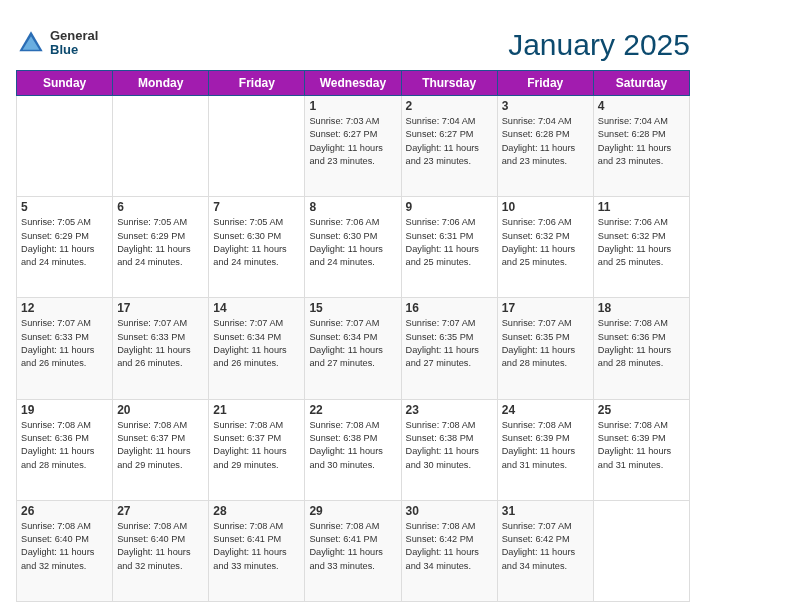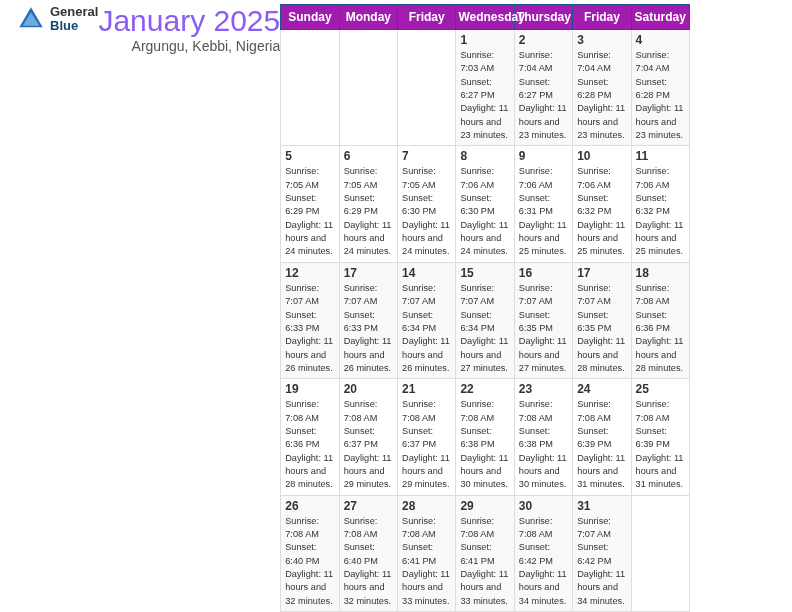--- a/index.html
+++ b/index.html
@@ -6,23 +6,23 @@
     body {
       font-family: Arial, sans-serif;
       background: #fff;
       width: 792px;
       height: 612px;
       overflow: hidden;
     }
     .page {
       width: 706px;
       height: 612px;
-      padding: 4px 16px 10px 16px;
+      padding: 28px 16px 10px 16px;
       display: flex;
-      flex-direction: row;
+      flex-direction: column;
     }
     .header {
       display: flex;
       justify-content: space-between;
       align-items: flex-start;
       margin-bottom: 8px;
     }
     .logo {
       display: flex;
       align-items: center;
@@ -40,21 +40,21 @@
     .logo-icon {
       width: 30px;
       height: 30px;
     }
     .title-block {
       text-align: right;
     }
     .month-title {
       font-size: 30px;
       font-weight: normal;
-      color: #8b5cf6;
+      color: #0c4a6e;
     }
     .location {
       font-size: 14px;
       color: #555;
     }
     .calendar {
       flex: 1;
       border: 1px solid #ccc;
       border-collapse: collapse;
       width: 100%;
@@ -111,21 +111,20 @@
         <polygon points="18,4 32,28 4,28" fill="#2a6db5"></polygon>
         <polygon points="18,10 28,26 8,26" fill="#6aaee0"></polygon>
       </svg>
       <div class="logo-text">
         <span class="logo-general">General</span>
         <span class="logo-blue">Blue</span>
       </div>
     </div>
     <div class="title-block">
       <div class="month-title">January 2025</div>
-      <div class="location">Argungu, Kebbi, Nigeria</div>
     </div>
   </div>
 
   <table class="calendar" id="cal-table">
     <thead>
       <tr id="weekday-header">
           <th>Sunday</th>
           <th>Monday</th>
           <th>Friday</th>
           <th>Wednesday</th>

